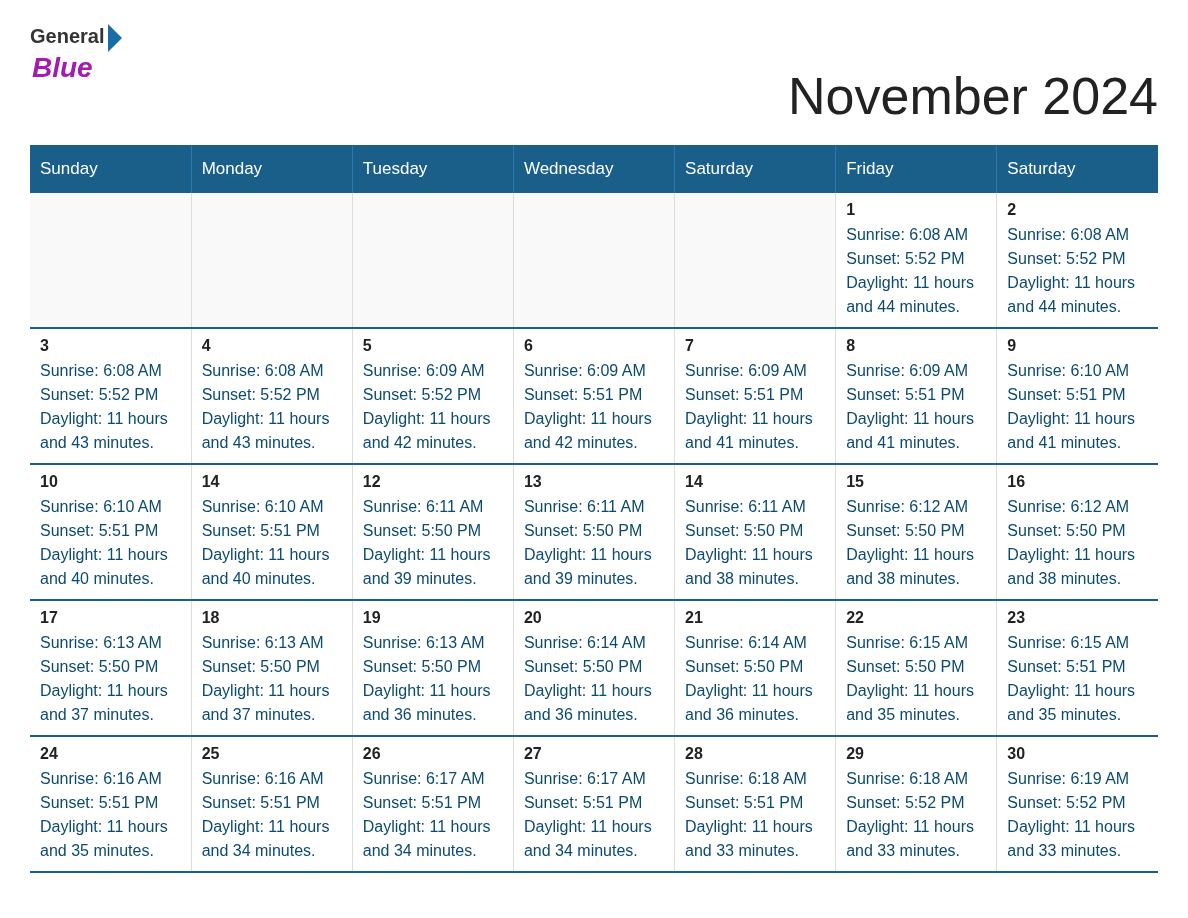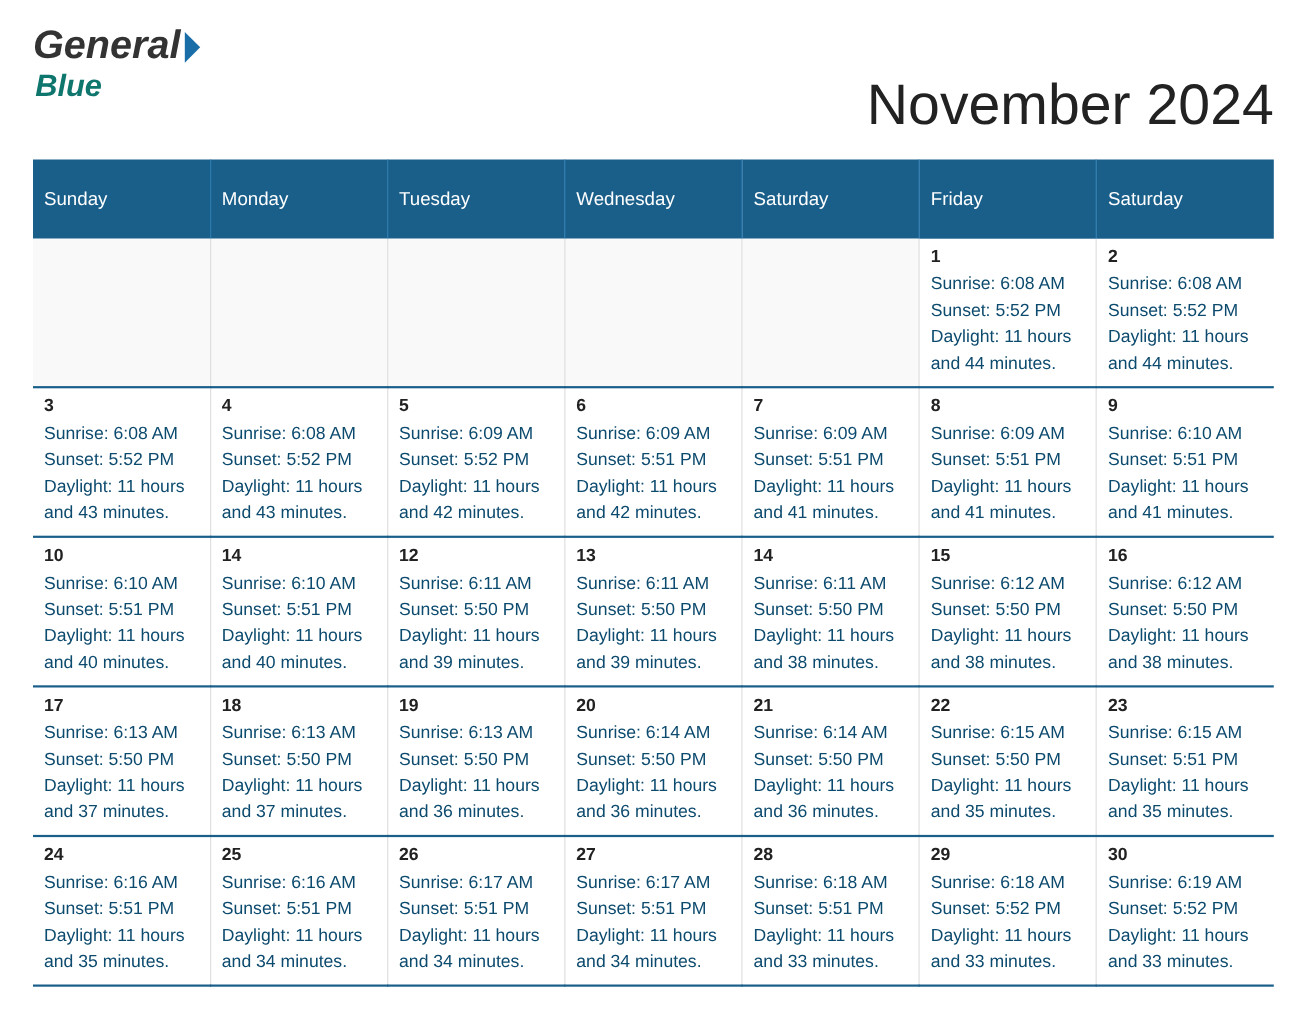--- a/index.html
+++ b/index.html
@@ -19,38 +19,37 @@
     .logo {
       display: flex;
       flex-direction: column;
       align-items: flex-start;
     }
     .logo-top {
       display: flex;
       align-items: center;
     }
     .logo-general {
-      font-size: 36px;
+      font-size: 20px;
       font-weight: bold;
       color: #333;
-      font-style: italic;
     }
     .logo-arrow {
       width: 0;
       height: 0;
       border-left: 14px solid #1a6ea8;
       border-top: 14px solid transparent;
       border-bottom: 14px solid transparent;
       margin-left: 4px;
       margin-top: 4px;
     }
     .logo-blue {
       font-size: 28px;
       font-weight: bold;
-      color: #0f766e;
+      color: #a21caf;
       font-style: italic;
       margin-left: 2px;
     }
     .title-block {
       text-align: right;
       margin-top: 48px;
     }
     .title-month {
       font-size: 52px;
       font-weight: normal;
@@ -64,21 +63,21 @@
     }
     table {
       width: 100%;
       border-collapse: collapse;
       table-layout: fixed;
     }
     thead tr th {
       background-color: #1a5f8a;
       color: #fff;
       text-align: left;
-      padding: 26px 10px;
+      padding: 14px 10px;
       font-size: 17px;
       font-weight: normal;
       border-right: 1px solid #2a7ab0;
     }
     thead tr th:last-child {
       border-right: none;
     }
     tbody tr {
       border-bottom: 2px solid #1a5f8a;
     }

